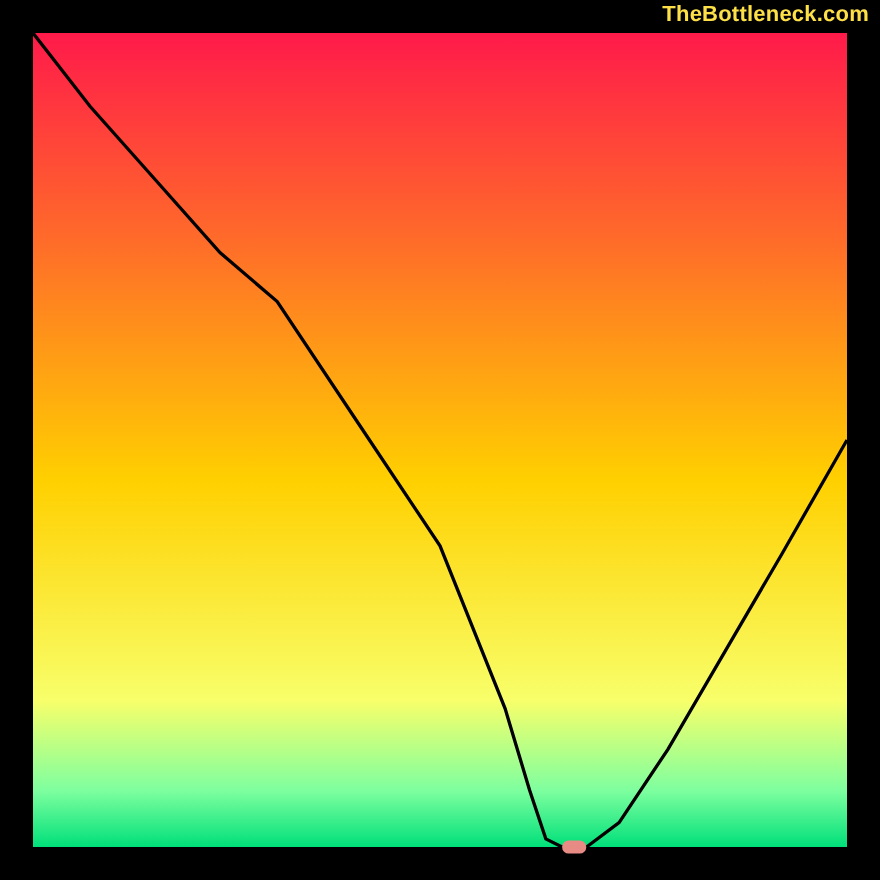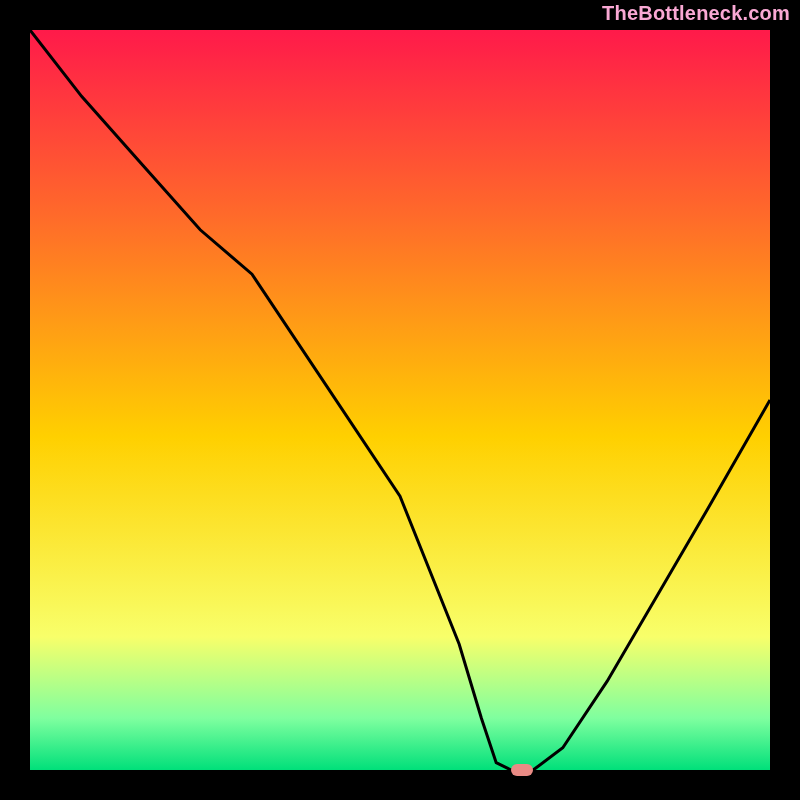--- a/index.html
+++ b/index.html
@@ -14,21 +14,21 @@
   .frame {
     position: relative;
     width: 800px;
     height: 800px;
     background: #000;
   }
   .watermark {
     position: absolute;
     top: 2px;
     right: 10px;
-    color: #f9a8d4;
+    color: #fde047;
     font-size: 20px;
     font-weight: 600;
     letter-spacing: 0.2px;
     z-index: 5;
   }
   .plot {
     position: absolute;
     left: 30px;
     top: 30px;
     width: 740px;

